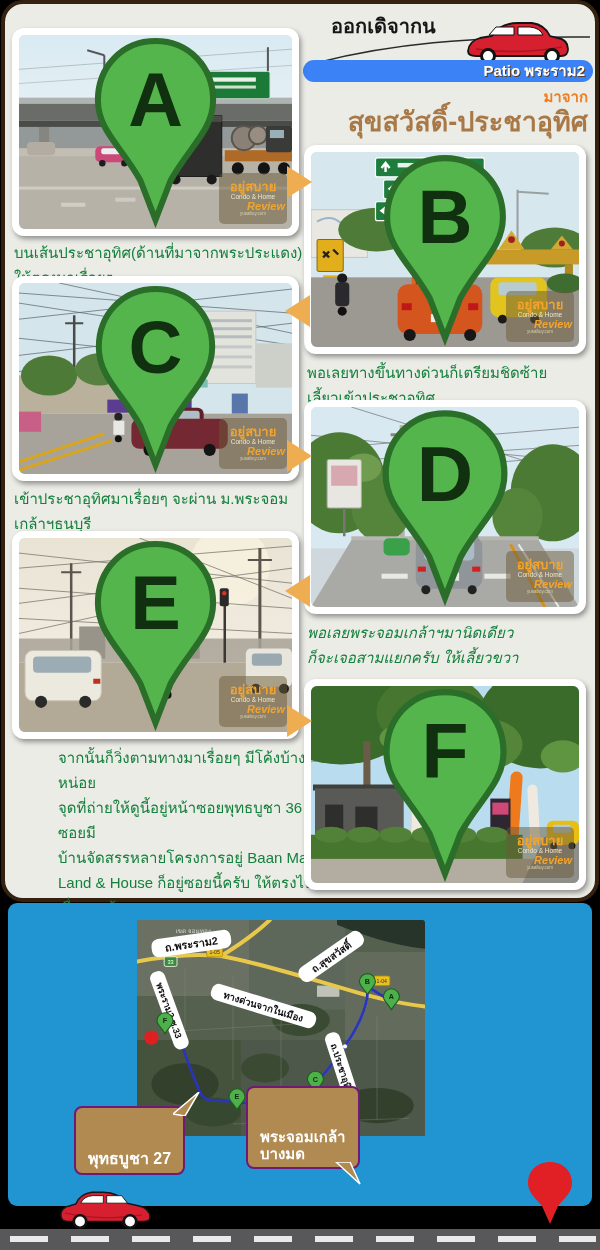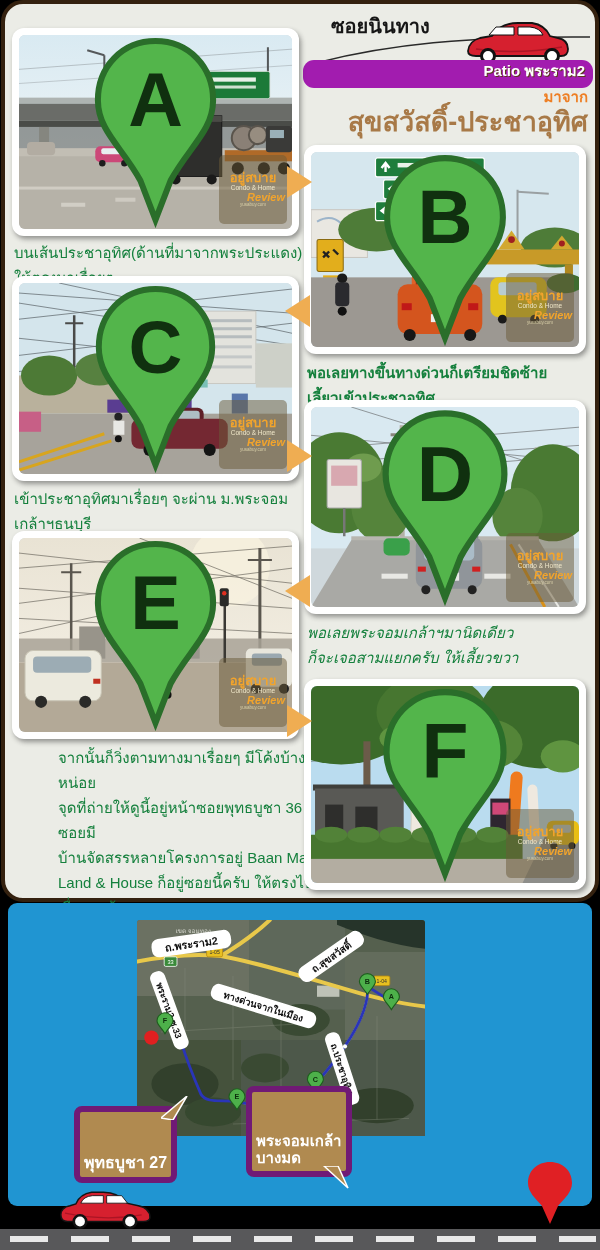--- a/index.html
+++ b/index.html
@@ -5,80 +5,80 @@
   html,body{margin:0;padding:0;background:#000;}
   #app{position:relative;width:600px;height:1250px;background:#000;overflow:hidden;
        font-family:"Liberation Sans","DejaVu Sans",sans-serif;}
   .abs{position:absolute;}
   
   .card{left:1px;top:0px;width:598px;height:902px;background:#ebece6;
         border:4px solid #34210f;border-radius:22px;box-sizing:border-box;}
   
   .h-title{left:331px;top:10px;font-size:20px;font-weight:bold;color:#161616;}
   .h-curve{left:316px;top:18px;width:278px;height:46px;}
-  .pill{left:303px;top:60px;width:290px;height:28px;background:#a21caf;border-radius:11px;}
+  .pill{left:303px;top:60px;width:290px;height:22px;background:#3b82f6;border-radius:11px;}
   .pill-label{position:absolute;right:8px;top:0;line-height:22px;color:#fff;font-weight:bold;
               font-size:15px;text-shadow:1px 1px 0 #5a3a1a;}
   .h-from{right:12px;top:85px;color:#ee7f24;font-weight:bold;font-size:15px;text-align:right;width:200px;}
   .h-route{right:12px;top:100px;color:#a87947;font-weight:bold;font-size:27px;text-align:right;width:400px;}
   
   .photo{position:absolute;background:#fff;border-radius:12px;padding:7px;box-sizing:border-box;
          box-shadow:2px 3px 5px rgba(40,40,40,.45);}
   .ph-frame{position:relative;width:100%;height:100%;border-radius:6px;overflow:hidden;background:#cfd8dc;}
   .ph-frame svg{position:absolute;left:0;top:0;width:100%;height:100%;}
   .photo-a{left:12px;top:28px;width:287px;height:208px;}
   .photo-b{left:304px;top:145px;width:282px;height:209px;}
   .photo-c{left:12px;top:276px;width:287px;height:205px;}
   .photo-d{left:304px;top:400px;width:282px;height:214px;}
   .photo-e{left:12px;top:531px;width:287px;height:208px;}
   .photo-f{left:304px;top:679px;width:282px;height:211px;}
   
   .pin{position:absolute;width:46px;height:64px;z-index:3;}
   .pin-bl{left:8px;bottom:4px;}
   .pin-br{right:16px;bottom:8px;}
   .wm{position:absolute;right:5px;bottom:5px;width:64px;z-index:2;background:rgba(105,90,55,.5);
-      border-radius:5px;text-align:center;padding:16px 2px;line-height:1.05;}
+      border-radius:5px;text-align:center;padding:7px 2px;line-height:1.05;}
   .wm .w1{color:#f2a42c;font-weight:bold;font-size:13px;}
   .wm .w2{color:#efe6c8;font-size:6.5px;}
   .wm .w3{color:#f2a42c;font-weight:bold;font-size:11px;font-style:italic;text-align:right;}
   .wm .w4{color:#d8cfa8;font-size:4.5px;}
   
   .cap{position:absolute;color:#15803d;font-size:15px;line-height:25px;white-space:pre-line;}
   .cap-a{left:14px;top:240px;width:292px;}
-  .cap-b{left:307px;top:360px;width:288px;font-weight:bold;}
+  .cap-b{left:307px;top:360px;width:288px;}
   .cap-c{left:14px;top:486px;width:296px;}
   .cap-d{left:307px;top:620px;width:288px;font-style:italic;}
   .cap-e{left:14px;top:745px;width:294px;line-height:25px;margin-left:44px;}
   
   .arr{position:absolute;width:0;height:0;z-index:5;}
   .arr-r{border-top:16px solid transparent;border-bottom:16px solid transparent;border-left:25px solid #efad52;}
   .arr-l{border-top:16px solid transparent;border-bottom:16px solid transparent;border-right:25px solid #efad52;}
   
   .map-panel{left:8px;top:903px;width:584px;height:303px;background:#2095d2;border-radius:9px;}
   .map-wrap{left:137px;top:920px;width:288px;height:270px;border-radius:3px;overflow:hidden;}
-  .bubble{position:absolute;background:#b08a50;border:6px solid #701a75;border-radius:8px;color:#fff;
-          font-weight:bold;font-size:16px;padding:5px 4px;z-index:6;white-space:pre-line;line-height:1.15;}
+  .bubble{position:absolute;background:#b08a50;border:2px solid #701a75;border-radius:8px;color:#fff;
+          font-weight:bold;font-size:16px;padding:5px 12px;z-index:6;white-space:pre-line;line-height:1.15;}
   .bubble .tail{position:absolute;width:28px;height:24px;}
   .bub-1{left:74px;top:1106px;}
   .bub-2{left:246px;top:1086px;font-size:15px;}
   
   .bottom-car{left:55px;top:1186px;width:100px;height:46px;transform:scaleX(-1);}
   .bottom-pin{left:527px;top:1162px;width:46px;height:62px;}
   .road{left:0;top:1229px;width:600px;height:21px;background:#58585a;}
   .road-dash{left:10px;top:1236px;width:586px;height:6px;
      background:repeating-linear-gradient(90deg,#e9e9e9 0 38px,transparent 38px 61px);}
 </style>
 </head>
 <body>
 
 <div id="app">
 
   <div class="abs card"></div>
 
-  <div class="abs h-title">ซอยนินทาง</div>
+  <div class="abs h-title">ออกเดิจากน</div>
   <svg class="abs h-curve" viewBox="0 0 278 46">
     <path d="M4,44 C70,27 150,18 274,19" stroke="#2a2a2a" stroke-width="1.5" fill="none"></path>
     <g>
       <path d="M152,33 Q153,23 164,20 L176,18 Q184,5 202,5 L216,5 Q229,7 234,18 L242,20 Q252,22 252,31 Q252,38 245,38 L160,38 Q152,38 152,33 Z" fill="#d6202f" stroke="#141414" stroke-width="1.8"></path>
       <path d="M180,9 L198,9 L198,17 L173,17 Z" fill="#fff" stroke="#111" stroke-width="1"></path>
       <path d="M202,9 L214,9 Q224,10 227,17 L202,17 Z" fill="#fff" stroke="#111" stroke-width="1"></path>
       <path d="M160,31 Q200,37 246,29" stroke="#9a1020" stroke-width="1.5" fill="none" opacity=".7"></path>
       <circle cx="172" cy="38" r="6.5" fill="#fff" stroke="#111" stroke-width="3"></circle>
       <circle cx="236" cy="38" r="6.5" fill="#fff" stroke="#111" stroke-width="3"></circle>
     </g>

